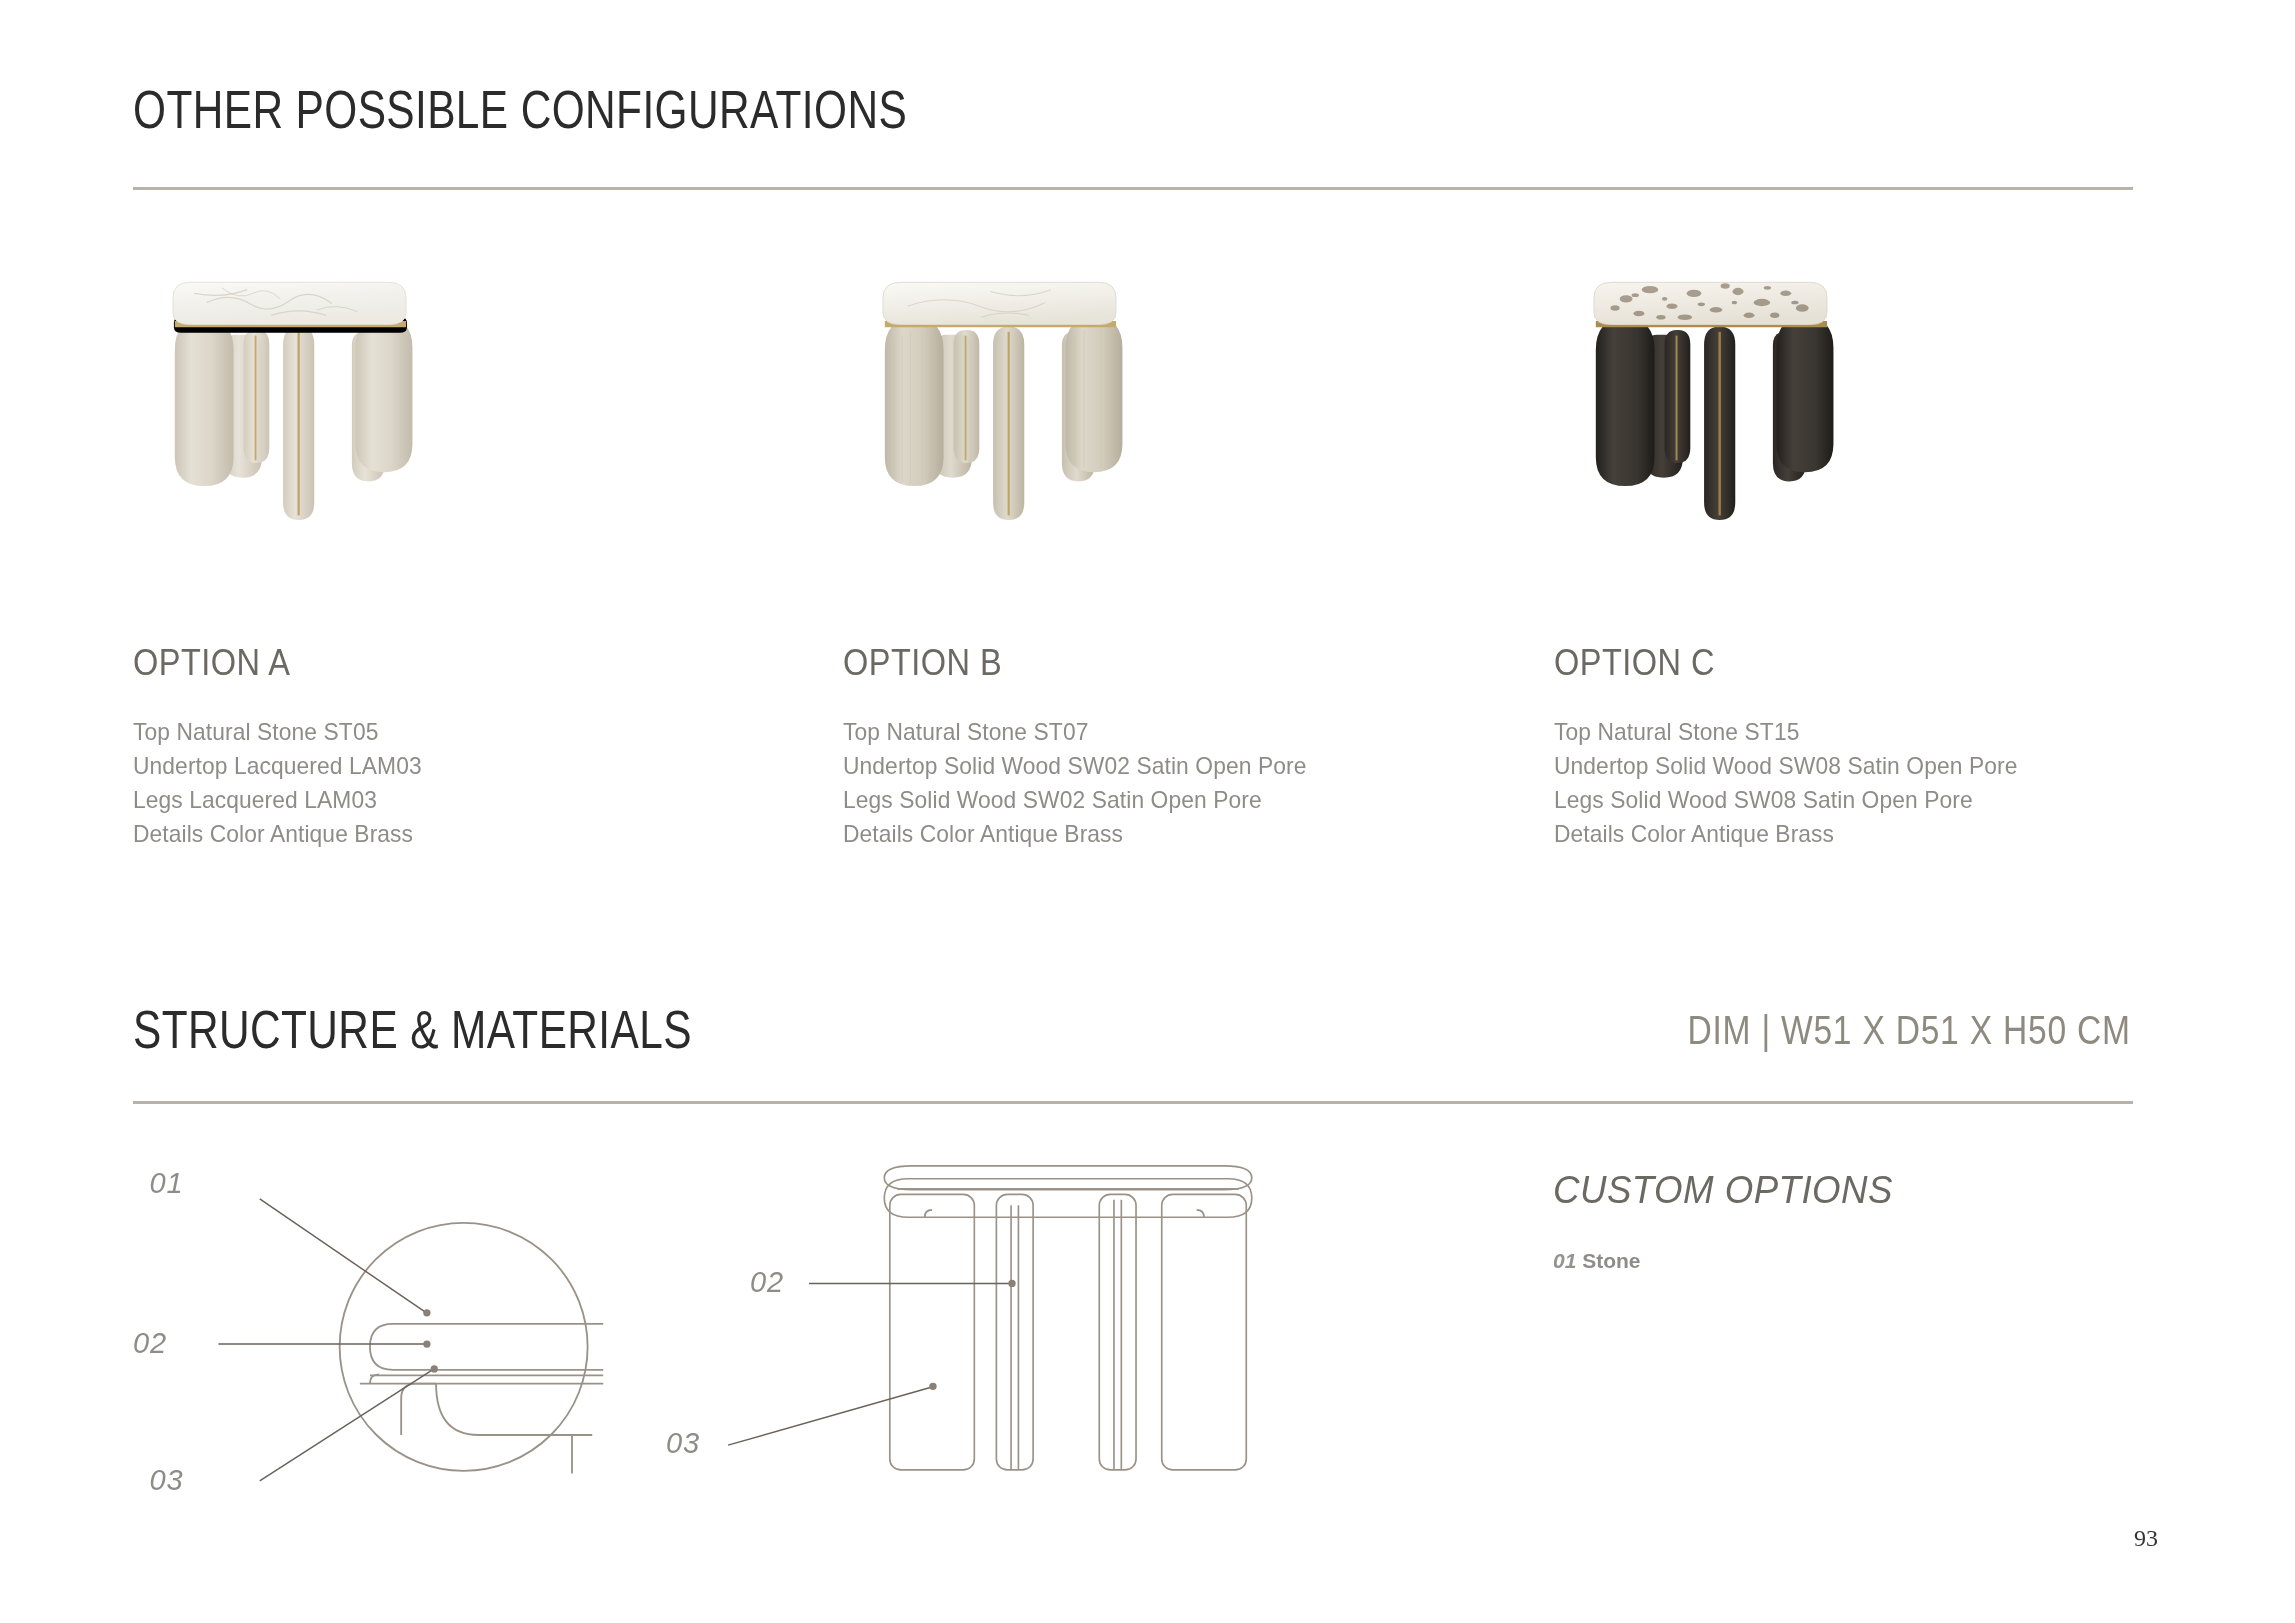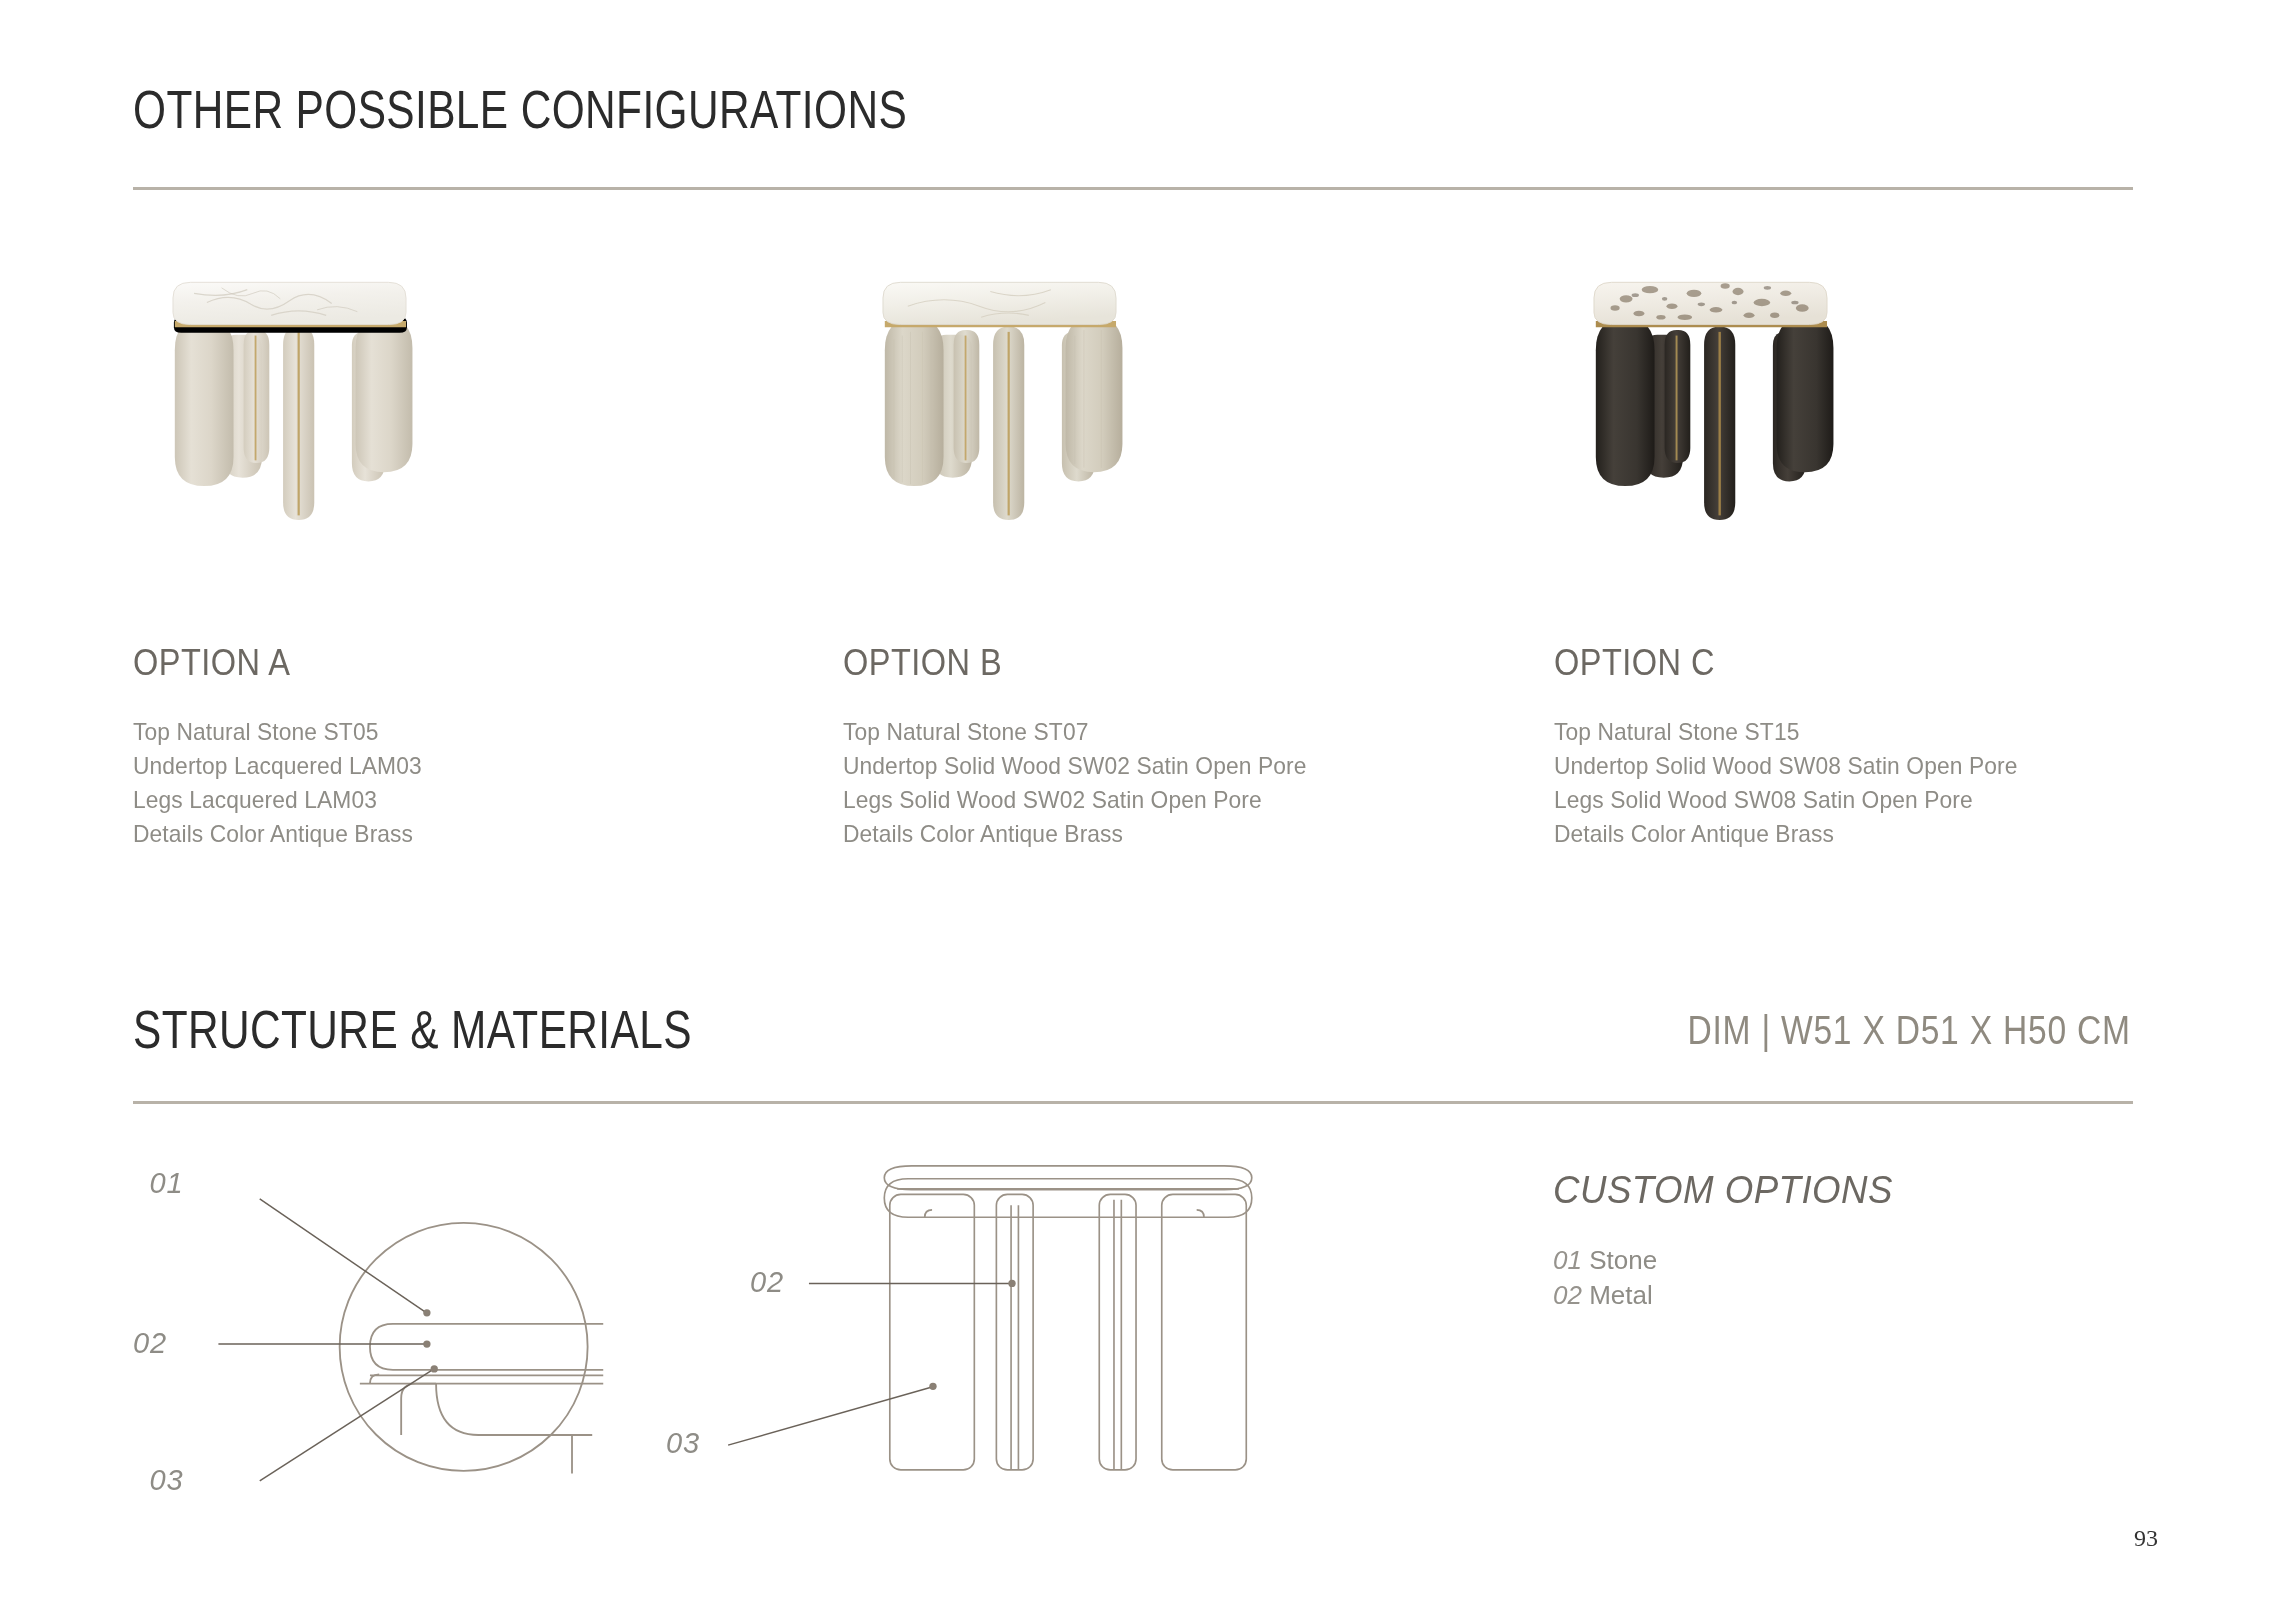--- a/index.html
+++ b/index.html
@@ -147,22 +147,22 @@
     font-size: 39px;
     color: #6c6862;
     letter-spacing: 0.5px;
     transform: scaleX(0.94);
     transform-origin: left center;
     white-space: nowrap;
     margin-bottom: 31px;
   }
   .custom-list {
     font-family: "Liberation Sans", sans-serif;
-    font-weight: 400;
-    font-size: 26px;
+    font-weight: 700;
+    font-size: 21px;
     line-height: 35px;
     color: #8e8c86;
   }
   .custom-list .num {
     font-style: italic;
     color: #96938d;
   }
 
   .page-number {
     position: absolute;
@@ -458,23 +458,19 @@
     <div class="callout-label" style="left:533px; top:275px;">03</div>
   </div>
 
   <div class="custom-panel">
     <div class="custom-title">CUSTOM OPTIONS</div>
     <div class="custom-list">
       <div>
         <span class="num">01</span>
         <span>Stone</span>
       </div>
-      <div>
-        <span class="num">02</span>
-        <span>Metal</span>
-      </div>
     </div>
   </div>
 
   <div class="page-number">93</div>
 
 </div>
 
 
 </body></html>

